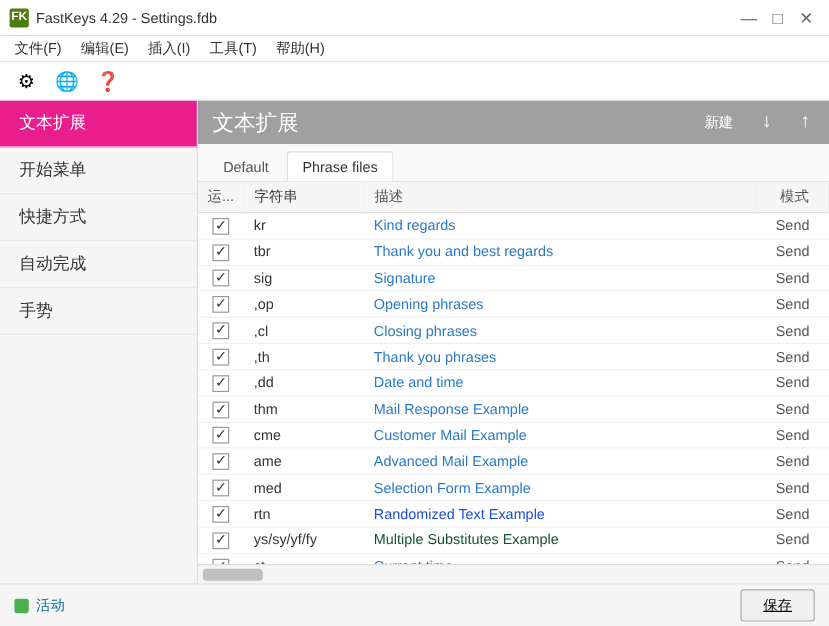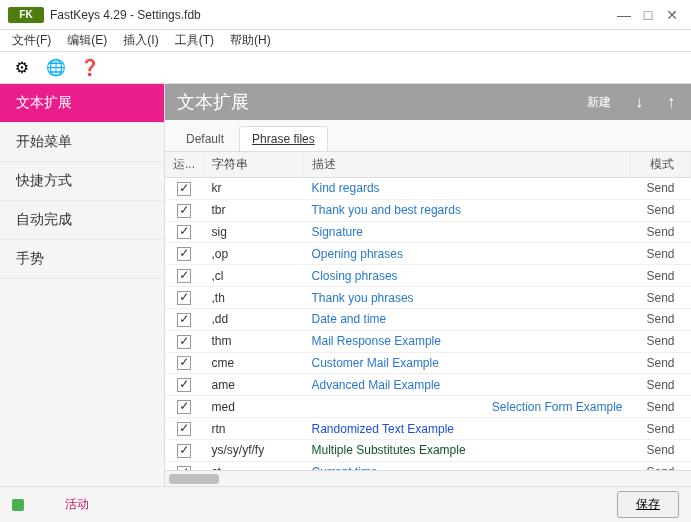--- a/index.html
+++ b/index.html
@@ -21,21 +21,21 @@
       justify-content: space-between;
       padding: 0 8px;
       border-bottom: 1px solid #ddd;
     }
     .title-bar-left {
       display: flex;
       align-items: center;
       gap: 6px;
     }
     .title-bar-icon {
-      width: 36px;
+      width: 16px;
       height: 16px;
       background: #4d7c0f;
       border-radius: 2px;
       display: flex;
       align-items: center;
       justify-content: center;
       color: white;
       font-size: 10px;
       font-weight: bold;
     }
@@ -181,21 +181,20 @@
       border: 1px solid transparent;
       border-bottom: none;
       border-radius: 3px 3px 0 0;
       margin-right: 2px;
     }
     .tab.active {
       background: white;
       border-color: #ddd;
       color: #333;
       font-weight: 500;
-      text-decoration: underline;
     }
 
     
     .table-container {
       flex: 1;
       overflow-y: auto;
       overflow-x: auto;
       position: relative;
     }
     table {
@@ -284,22 +283,21 @@
       gap: 6px;
     }
     .status-indicator {
       width: 12px;
       height: 12px;
       background: #4caf50;
       border-radius: 2px;
     }
     .status-text {
       font-size: 12px;
-      color: #be185d;
-      margin-left: 35px;
+      color: #0369a1;
     }
     .status-buttons {
       display: flex;
       gap: 6px;
     }
     .save-btn, .cancel-btn {
       padding: 4px 18px;
       font-size: 12px;
       cursor: pointer;
       border: 1px solid #aaa;
@@ -430,21 +428,21 @@
             </tr>
             <tr>
               <td class="col-check"><span class="check-box checked"></span></td>
               <td class="col-key">ame</td>
               <td style="color: rgb(41, 121, 200);">Advanced Mail Example</td>
               <td class="col-mode">Send</td>
             </tr>
             <tr>
               <td class="col-check"><span class="check-box checked"></span></td>
               <td class="col-key">med</td>
-              <td style="color: rgb(41, 121, 200); text-align: right;">Selection Form Example</td>
+              <td style="color: rgb(41, 121, 200);">Selection Form Example</td>
               <td class="col-mode">Send</td>
             </tr>
             <tr>
               <td class="col-check"><span class="check-box checked"></span></td>
               <td class="col-key">rtn</td>
               <td style="color: #1d4ed8;">Randomized Text Example</td>
               <td class="col-mode">Send</td>
             </tr>
             <tr>
               <td class="col-check"><span class="check-box checked"></span></td>

